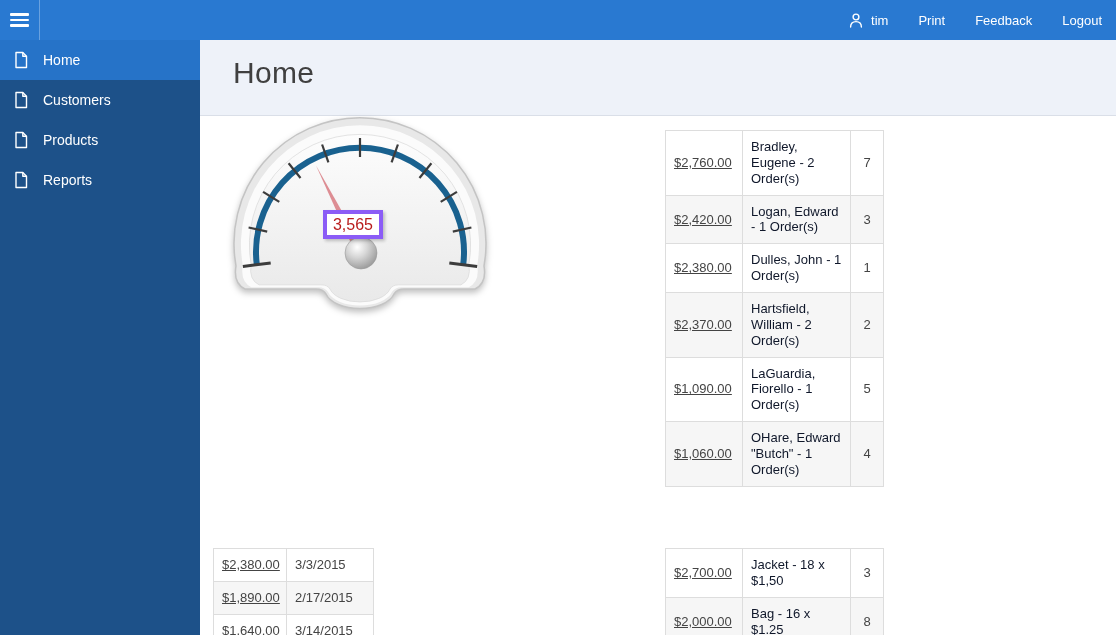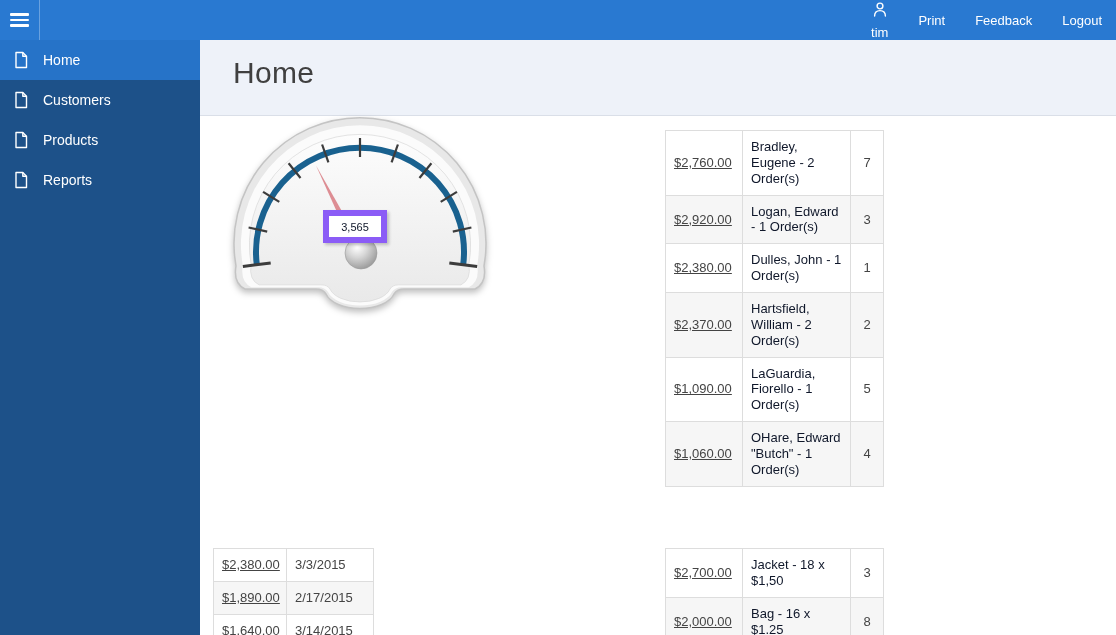--- a/index.html
+++ b/index.html
@@ -9,21 +9,21 @@
   
   .header{position:absolute;left:0;top:0;width:1116px;height:40px;
           background:#2979d1;display:flex;align-items:center;z-index:20;color:#fff;}
   .menu-btn{width:40px;height:40px;display:flex;flex-direction:column;justify-content:center;
             align-items:center;gap:3px;cursor:pointer;border-right:1px solid rgba(255,255,255,.30);
             box-sizing:border-box;}
   .menu-btn span{display:block;width:19px;height:2.5px;background:#fff;border-radius:1px;}
   .app-title{margin-left:17px;font-size:17px;letter-spacing:.2px;}
   .header-right{margin-left:auto;display:flex;align-items:center;gap:30px;
                 padding-right:14px;font-size:13px;}
-  .user-chip{display:flex;align-items:center;gap:7px;flex-direction:column;}
+  .user-chip{display:flex;align-items:center;gap:7px;}
   .hlink{cursor:pointer;}
 
   
   .sidebar{position:absolute;left:0;top:40px;width:200px;height:595px;background:#1d5189;z-index:10;}
   .nav-item{height:40px;display:flex;align-items:center;gap:14px;padding-left:13px;
             color:#fff;font-size:14px;cursor:pointer;box-sizing:border-box;}
   .nav-item.active{background:#2673c8;}
   .nav-item svg{flex:0 0 auto;}
 
   
@@ -31,23 +31,23 @@
   .page-band{position:absolute;left:0;top:0;width:916px;height:76px;background:#eef2f9;
              border-bottom:1px solid #dadfe8;box-sizing:border-box;}
   .page-title{position:absolute;left:33px;top:16px;font-size:30px;font-weight:300;
               color:#404040;letter-spacing:.3px;}
 
   
   .gauge-wrap{position:absolute;left:32px;top:80px;width:258px;height:196px;}
   .gauge-wrap svg{overflow:visible;}
   .shell-shadow{filter:drop-shadow(0 3px 3px rgba(0,0,0,.25));}
   .gauge-label{position:absolute;left:91px;top:90px;width:52px;height:21px;background:#fff;
-               border:6px solid #8b5cf6;box-shadow:2px 2px 3px rgba(0,0,0,.22);
+               border:4px solid #8b5cf6;box-shadow:2px 2px 3px rgba(0,0,0,.22);
                display:flex;align-items:center;justify-content:center;
-               font-size:11px;color:#0f172a;z-index:6;}
+               font-size:16px;color:#b91c1c;z-index:6;}
 
   
   table.grid{border-collapse:collapse;table-layout:fixed;background:#fff;
              font-size:13px;color:#444;}
   table.grid td{border:1px solid #ddd;vertical-align:middle;padding:8px 8px;
                 line-height:1.22;overflow:hidden;}
   table.grid tr:nth-child(even) td{background:#f6f6f6;}
   td.amount{padding-left:12px;text-decoration:underline;}
   td.linkcell{color:#0f172a;cursor:pointer;}
   td.countcell{text-align:center;}
@@ -171,21 +171,21 @@
           <col class="c2">
           <col class="c3">
         </colgroup>
       <tbody>
           <tr>
         <td class="amount">$2,760.00</td>
         <td class="linkcell">Bradley, Eugene - 2 Order(s)</td>
         <td class="countcell">7</td>
       </tr>
       <tr>
-        <td class="amount">$2,920.00</td>
+        <td class="amount">$2,420.00</td>
         <td class="linkcell">Logan, Edward - 1 Order(s)</td>
         <td class="countcell">3</td>
       </tr>
       <tr>
         <td class="amount">$2,380.00</td>
         <td class="linkcell">Dulles, John - 1 Order(s)</td>
         <td class="countcell">1</td>
       </tr>
       <tr>
         <td class="amount">$2,370.00</td>

